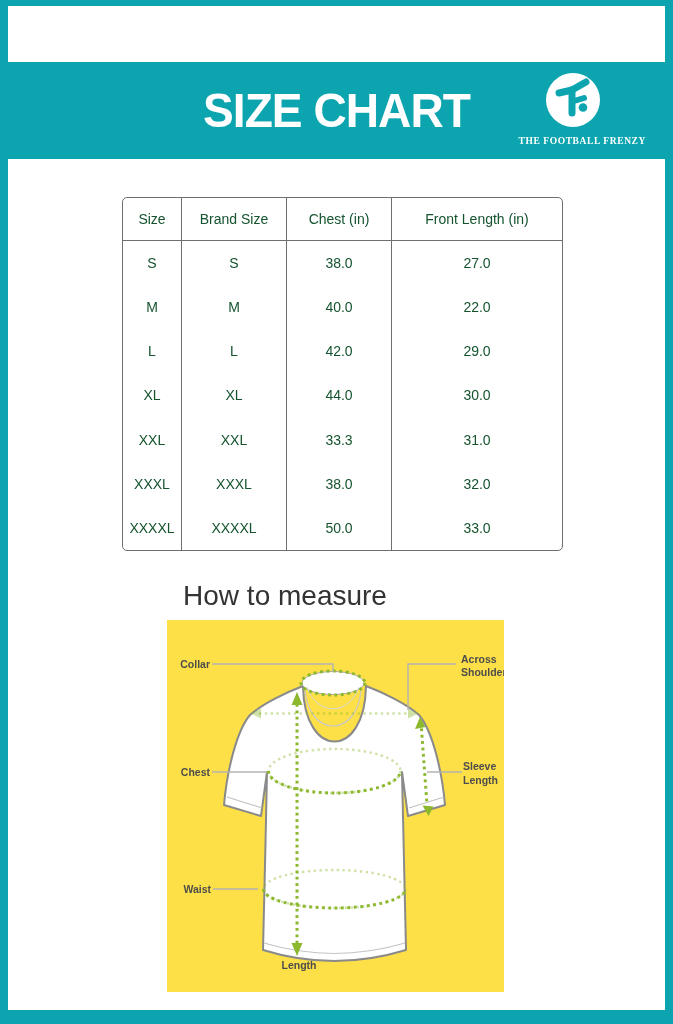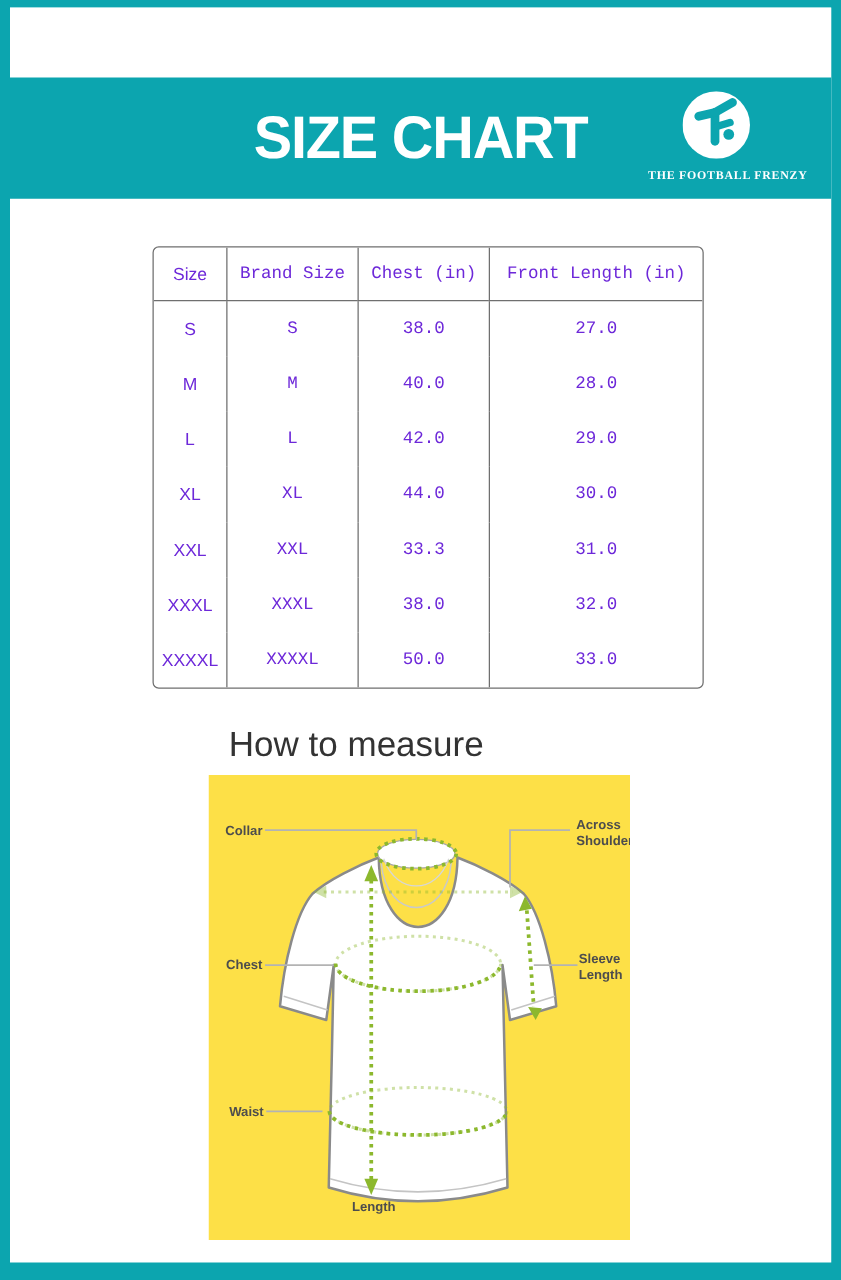--- a/index.html
+++ b/index.html
@@ -34,32 +34,32 @@
     font-size:9.5px;letter-spacing:0.6px;white-space:nowrap;
   }
   
   .table-wrap{
     position:absolute;left:114px;top:191px;width:441px;height:354px;
     border:1px solid #6f6f6f;border-radius:5px;overflow:hidden;
   }
   table.size-table{
     width:100%;height:100%;
     border-collapse:separate;border-spacing:0;table-layout:fixed;
-    font-size:14px;color:#6d28d9;
+    font-size:14px;color:#14532d;
   }
   .size-table col.c1{width:58px;}
   .size-table col.c2{width:105px;}
   .size-table col.c3{width:105px;}
   .size-table col.c4{width:171px;}
   .size-table th,.size-table td{
     text-align:center;vertical-align:middle;
     font-weight:normal;padding:0;
   }
   .size-table th{height:43px;border-bottom:1px solid #6f6f6f;}
-  .size-table th + th, .size-table td + td{border-left:1px solid #6f6f6f;font-family:Liberation Mono, monospace;}
+  .size-table th + th, .size-table td + td{border-left:1px solid #6f6f6f;}
   
   .measure-heading{
     position:absolute;left:0;top:574px;width:554px;
     text-align:center;font-size:28px;color:#333333;font-weight:400;
   }
   .diagram{
     position:absolute;left:159px;top:614px;width:337px;height:372px;
     background:#fde047;
   }
   .diagram svg{display:block;}
@@ -114,21 +114,21 @@
         <tr>
           <td>S</td>
           <td>S</td>
           <td>38.0</td>
           <td>27.0</td>
         </tr>
         <tr>
           <td>M</td>
           <td>M</td>
           <td>40.0</td>
-          <td>28.0</td>
+          <td>22.0</td>
         </tr>
         <tr>
           <td>L</td>
           <td>L</td>
           <td>42.0</td>
           <td>29.0</td>
         </tr>
         <tr>
           <td>XL</td>
           <td>XL</td>

